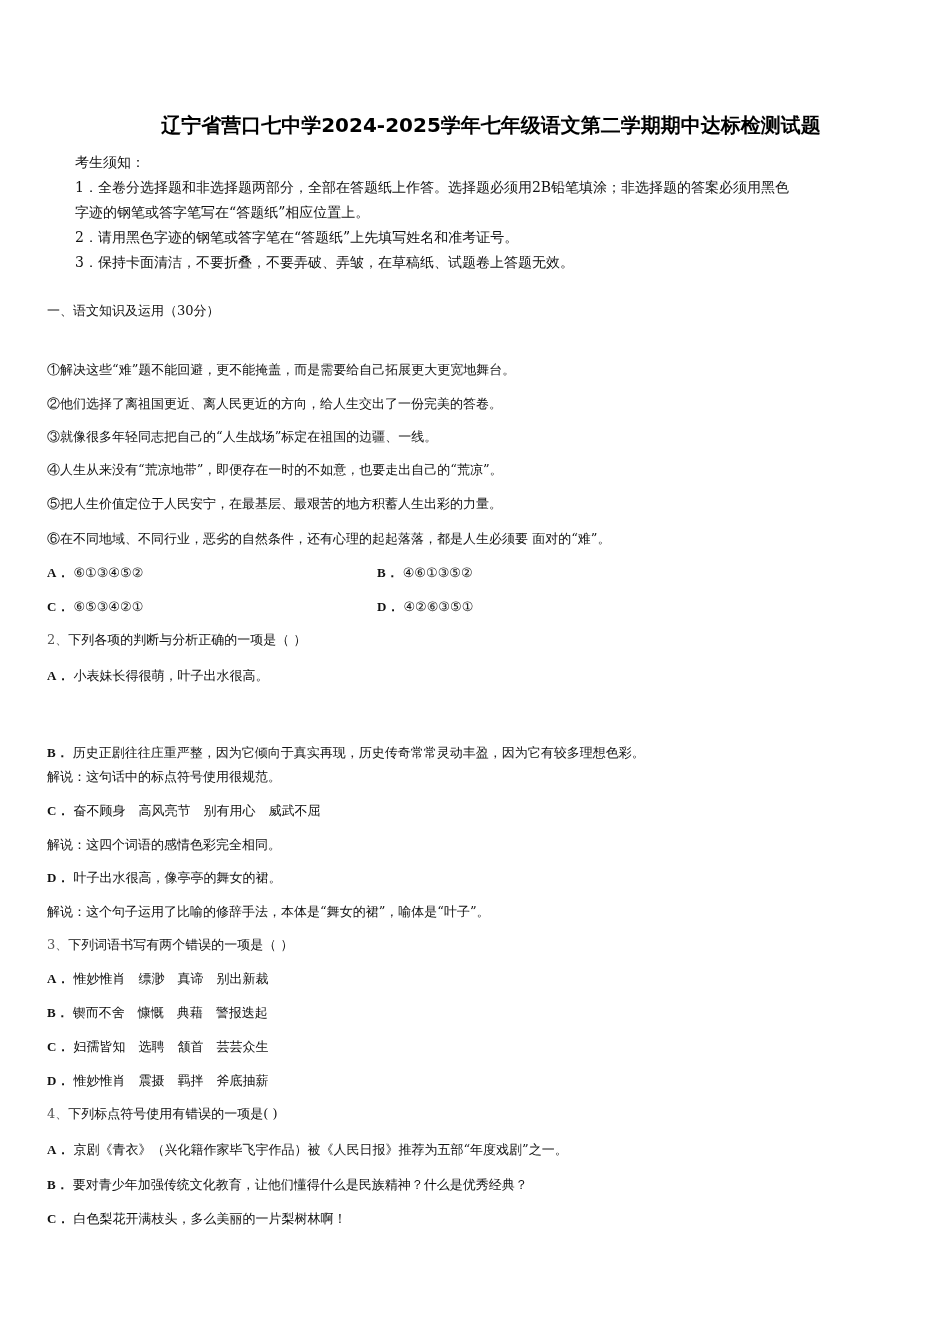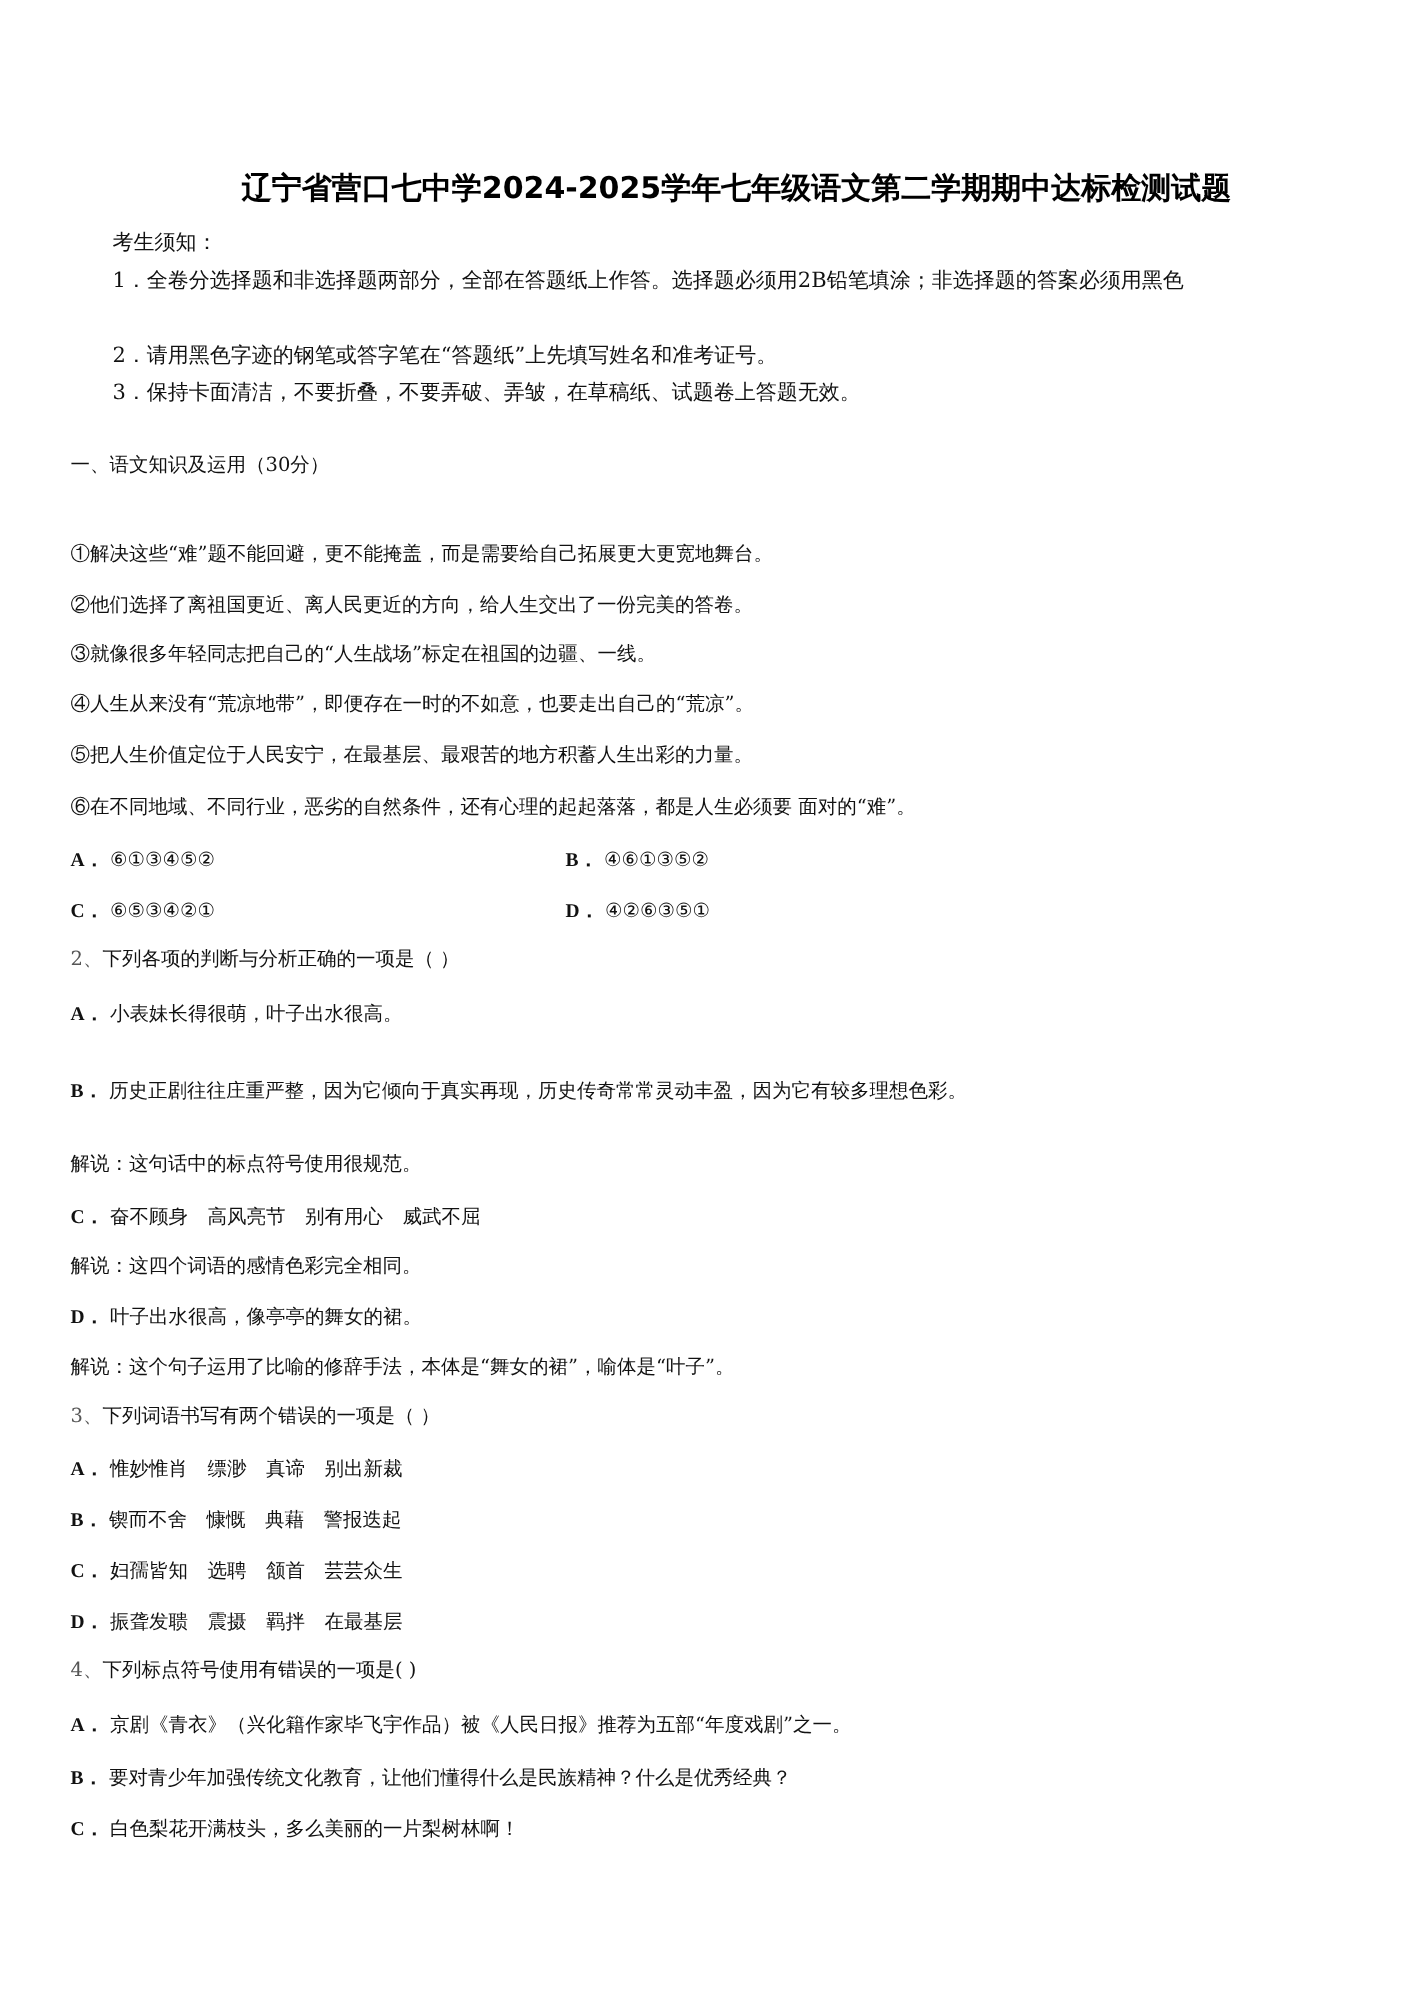--- a/index.html
+++ b/index.html
@@ -25,20 +25,21 @@
 </style>
 </head>
 <body>
 
 <div class="page">
 
   <div class="title">辽宁省营口七中学2024-2025学年七年级语文第二学期期中达标检测试题</div>
 
   <div class="line notice" style="top:152px">考生须知：</div>
   <div class="line notice" style="top:177px">1．全卷分选择题和非选择题两部分，全部在答题纸上作答。选择题必须用2B铅笔填涂；非选择题的答案必须用黑色</div>
+  <div class="line notice" style="top:202px">字迹的钢笔或答字笔写在“答题纸”相应位置上。</div>
   <div class="line notice" style="top:227px">2．请用黑色字迹的钢笔或答字笔在“答题纸”上先填写姓名和准考证号。</div>
   <div class="line notice" style="top:252px">3．保持卡面清洁，不要折叠，不要弄破、弄皱，在草稿纸、试题卷上答题无效。</div>
 
   <div class="line" style="top:301px">一、语文知识及运用（30分）</div>
 
   <div class="line" style="top:360px">①解决这些“难”题不能回避，更不能掩盖，而是需要给自己拓展更大更宽地舞台。</div>
   <div class="line" style="top:394px">②他们选择了离祖国更近、离人民更近的方向，给人生交出了一份完美的答卷。</div>
   <div class="line" style="top:427px">③就像很多年轻同志把自己的“人生战场”标定在祖国的边疆、一线。</div>
   <div class="line" style="top:460px">④人生从来没有“荒凉地带”，即便存在一时的不如意，也要走出自己的“荒凉”。</div>
   <div class="line" style="top:494px">⑤把人生价值定位于人民安宁，在最基层、最艰苦的地方积蓄人生出彩的力量。</div>
@@ -56,21 +57,21 @@
   <div class="line col2" style="top:597px">
     <span class="lbl">D．</span><span>④②⑥③⑤①</span>
   </div>
 
   <div class="line" style="top:630px">
     <span class="qnum">2、</span><span>下列各项的判断与分析正确的一项是（    ）</span>
   </div>
   <div class="line" style="top:666px">
     <span class="lbl">A．</span><span>小表妹长得很萌，叶子出水很高。</span>
   </div>
-  <div class="line" style="top:717px">
+  <div class="line" style="top:743px">
     <span class="lbl">B．</span><span>历史正剧往往庄重严整，因为它倾向于真实再现，历史传奇常常灵动丰盈，因为它有较多理想色彩。</span>
   </div>
   <div class="line" style="top:767px">解说：这句话中的标点符号使用很规范。</div>
   <div class="line" style="top:801px">
     <span class="lbl">C．</span><span>奋不顾身　高风亮节　别有用心　威武不屈</span>
   </div>
   <div class="line" style="top:835px">解说：这四个词语的感情色彩完全相同。</div>
   <div class="line" style="top:868px">
     <span class="lbl">D．</span><span>叶子出水很高，像亭亭的舞女的裙。</span>
   </div>
@@ -82,21 +83,21 @@
   <div class="line" style="top:969px">
     <span class="lbl">A．</span><span>惟妙惟肖　缥渺　真谛　别出新裁</span>
   </div>
   <div class="line" style="top:1003px">
     <span class="lbl">B．</span><span>锲而不舍　慷慨　典藉　警报迭起</span>
   </div>
   <div class="line" style="top:1037px">
     <span class="lbl">C．</span><span>妇孺皆知　选聘　颔首　芸芸众生</span>
   </div>
   <div class="line" style="top:1071px">
-    <span class="lbl">D．</span><span>振聋发聩　震摄　羁拌　在最基层</span>
+    <span class="lbl">D．</span><span>惟妙惟肖　震摄　羁拌　斧底抽薪</span>
   </div>
 
   <div class="line" style="top:1104px">
     <span class="qnum">4、</span><span>下列标点符号使用有错误的一项是(          )</span>
   </div>
   <div class="line" style="top:1140px">
     <span class="lbl">A．</span><span>京剧《青衣》（兴化籍作家毕飞宇作品）被《人民日报》推荐为五部“年度戏剧”之一。</span>
   </div>
   <div class="line" style="top:1175px">
     <span class="lbl">B．</span><span>要对青少年加强传统文化教育，让他们懂得什么是民族精神？什么是优秀经典？</span>

